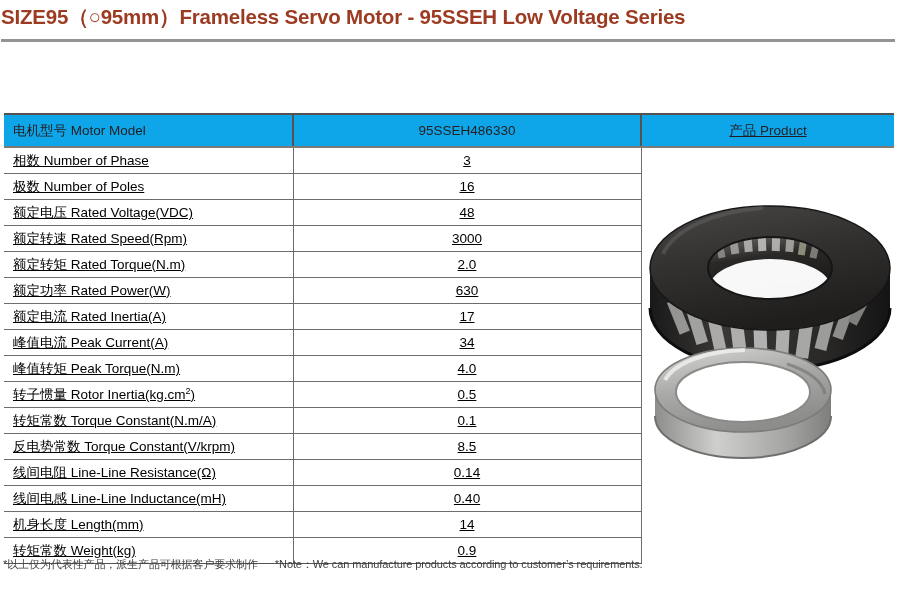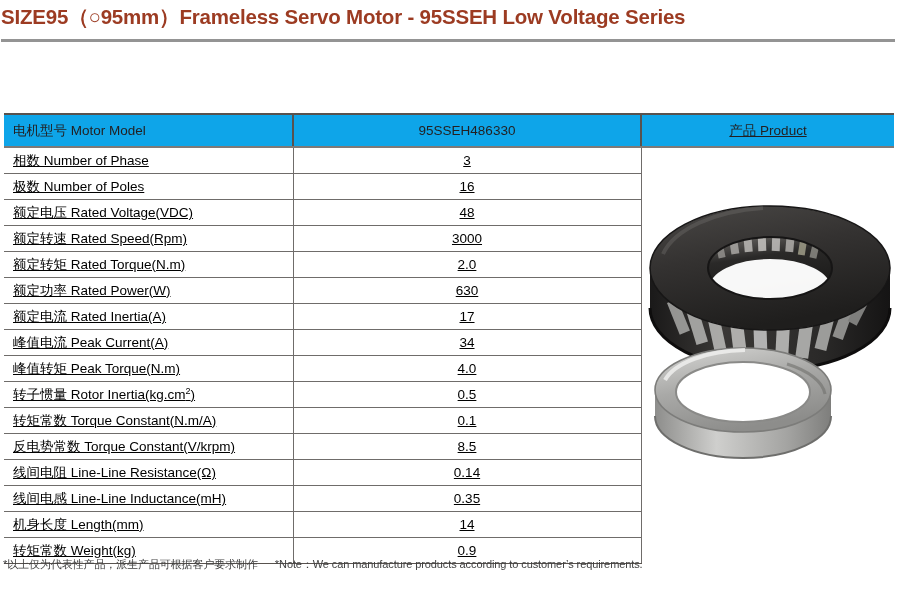--- a/index.html
+++ b/index.html
@@ -240,21 +240,21 @@
       <tr class="data-row">
         <td class="d-label">反电势常数 Torque Constant(V/krpm)</td>
         <td class="d-value">8.5</td>
       </tr>
       <tr class="data-row">
         <td class="d-label">线间电阻 Line-Line Resistance(Ω)</td>
         <td class="d-value">0.14</td>
       </tr>
       <tr class="data-row">
         <td class="d-label">线间电感 Line-Line Inductance(mH)</td>
-        <td class="d-value">0.35</td>
+        <td class="d-value">0.40</td>
       </tr>
       <tr class="data-row">
         <td class="d-label">机身长度 Length(mm)</td>
         <td class="d-value">14</td>
       </tr>
       <tr class="data-row">
         <td class="d-label">转矩常数 Weight(kg)</td>
         <td class="d-value">0.9</td>
       </tr>
     </tbody>

